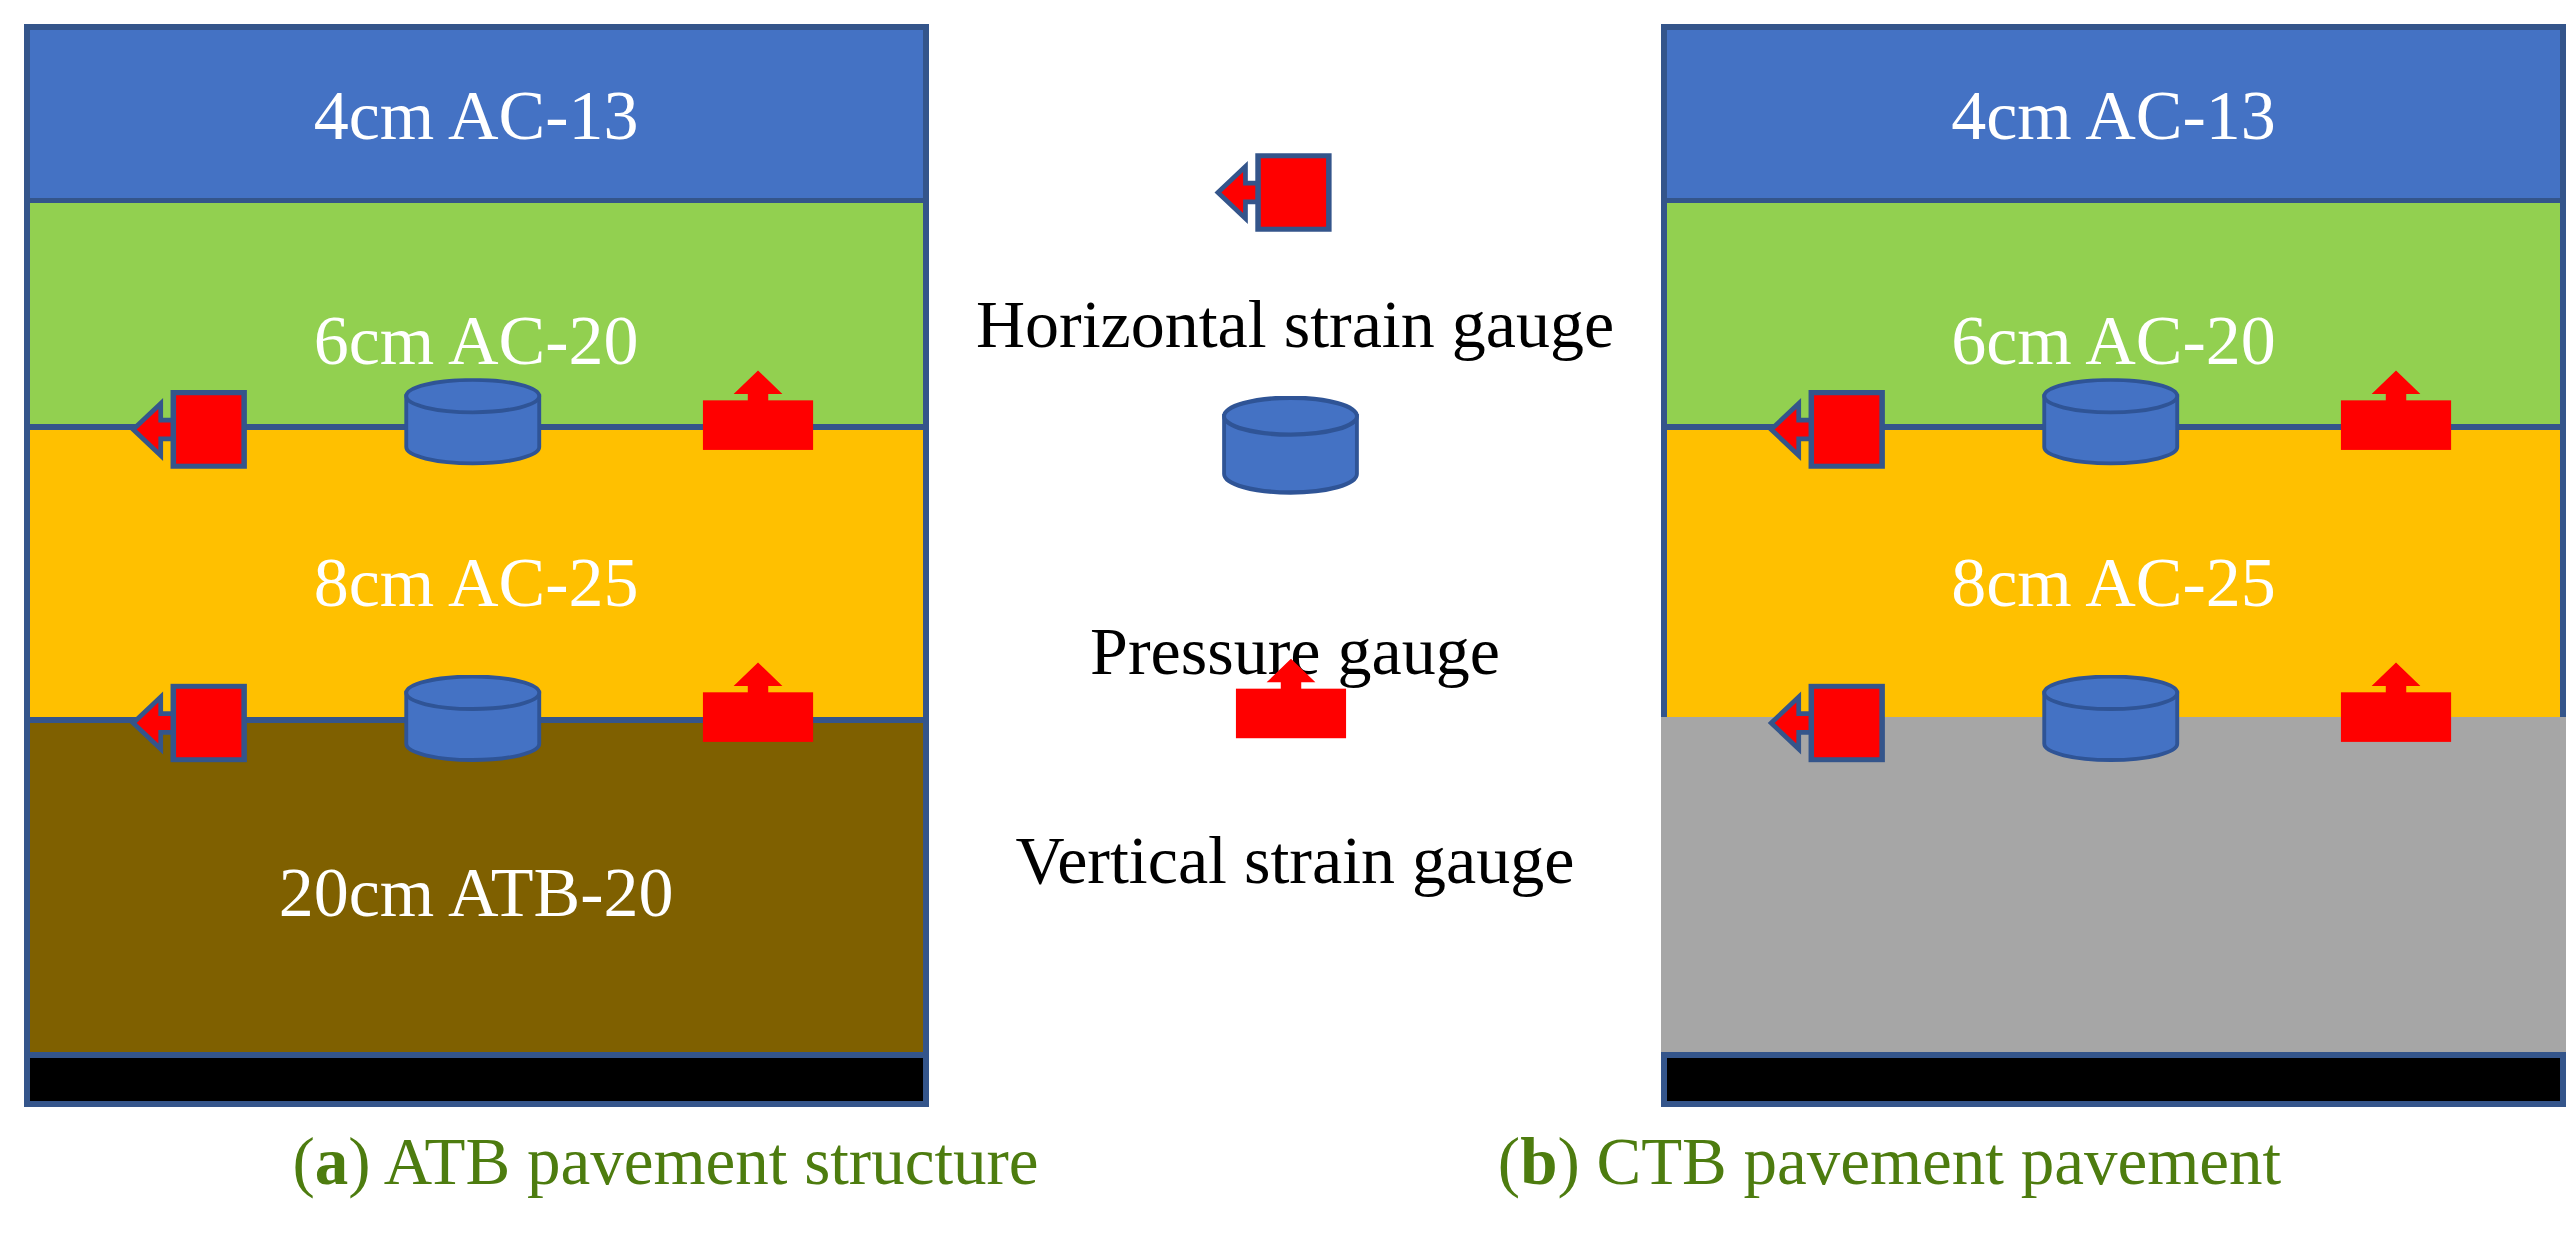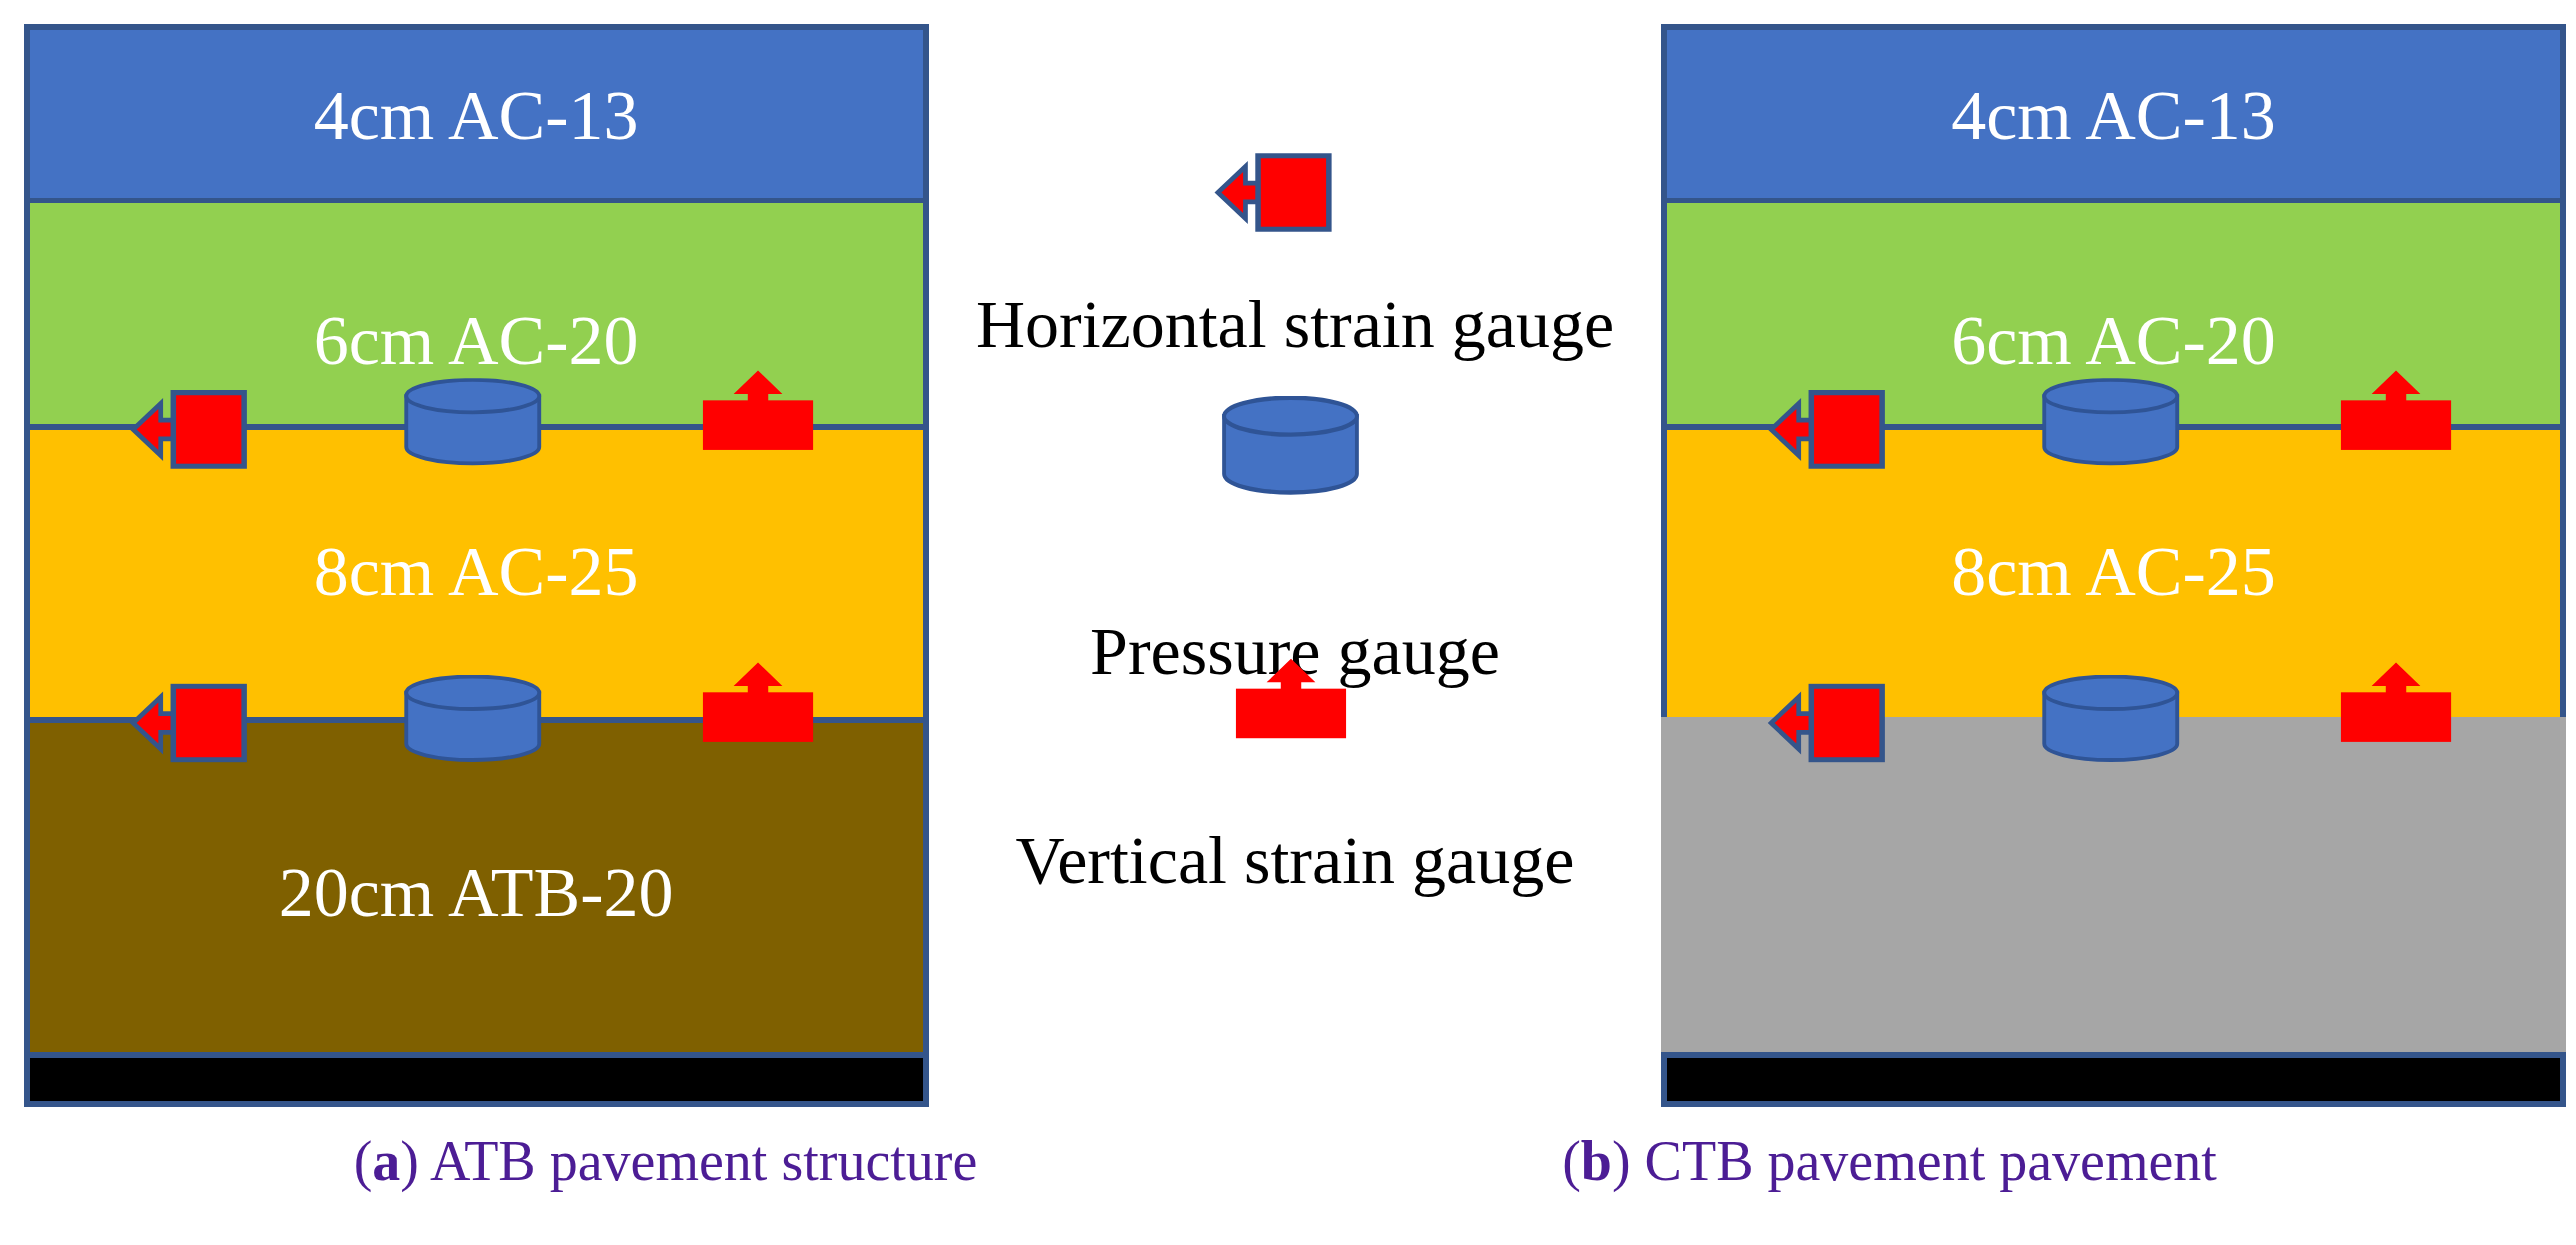--- a/index.html
+++ b/index.html
@@ -23,35 +23,35 @@
   .l-orange{top:400px;height:287px;background:#FFC000;}
   .d3a     {top:687px;}
   .l-brown {top:693px;height:330px;background:#7F6000;}
   .l-gray  {top:687px;height:335px;left:-6.3px;right:-6.3px;background:#A6A6A6;}
   .d4      {top:1022px;}
   .l-black {top:1028px;height:43px;background:#000000;}
   .layer-label{
     position:absolute;left:0;right:0;text-align:center;color:#ffffff;
     font-size:70px;line-height:82px;white-space:nowrap;
   }
-  .lbl-1{top:45px;} .lbl-2{top:270px;} .lbl-3{top:501px;} .lbl-4{top:822px;}
+  .lbl-1{top:45px;} .lbl-2{top:270px;} .lbl-3{top:512px;} .lbl-4{top:822px;}
   .sensor-overlay{position:absolute;left:-6.3px;top:-6.3px;width:905px;height:1084px;z-index:5;}
   
   .legend-icon{position:absolute;}
   #legend-h-icon  {left:1214px;top:153px;width:118px;height:79px;}
   #legend-cyl-icon{left:1221px;top:396px;width:139px;height:100px;}
   #legend-v-icon  {left:1232px;top:657px;width:118px;height:83px;}
   .legend-label{
     position:absolute;left:862px;width:866px;text-align:center;color:#000000;
     font-size:68px;line-height:82px;white-space:nowrap;
   }
   #legend-label-1{top:283px;} #legend-label-2{top:604px;margin-top:6px;} #legend-label-3{top:819px;}
   .caption{
-    position:absolute;top:1118px;width:937px;text-align:center;color:#4c1d95;
-    font-size:56px;line-height:87px;white-space:nowrap;
+    position:absolute;top:1118px;width:937px;text-align:center;color:#4d7c0f;
+    font-size:67px;line-height:87px;white-space:nowrap;
   }
   #caption-a{left:197px;} #caption-b{left:1421px;}
   .caption b{font-weight:700;}
   .defs-holder{position:absolute;width:0;height:0;overflow:hidden;}
 </style>
 </head>
 <body>
 
 <svg class="defs-holder" aria-hidden="true">
   <defs>

